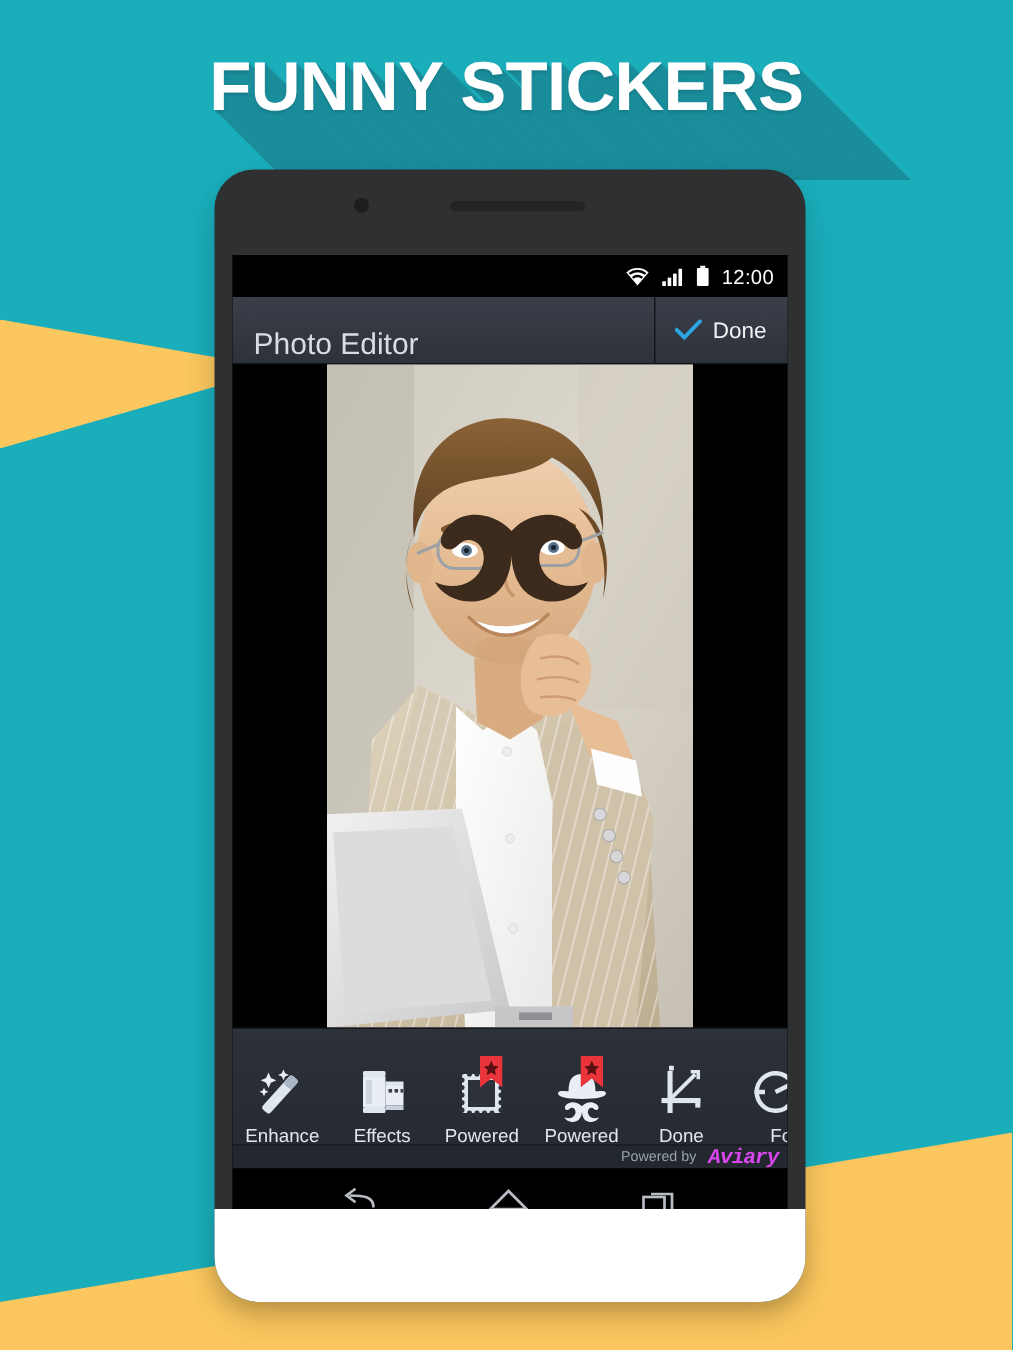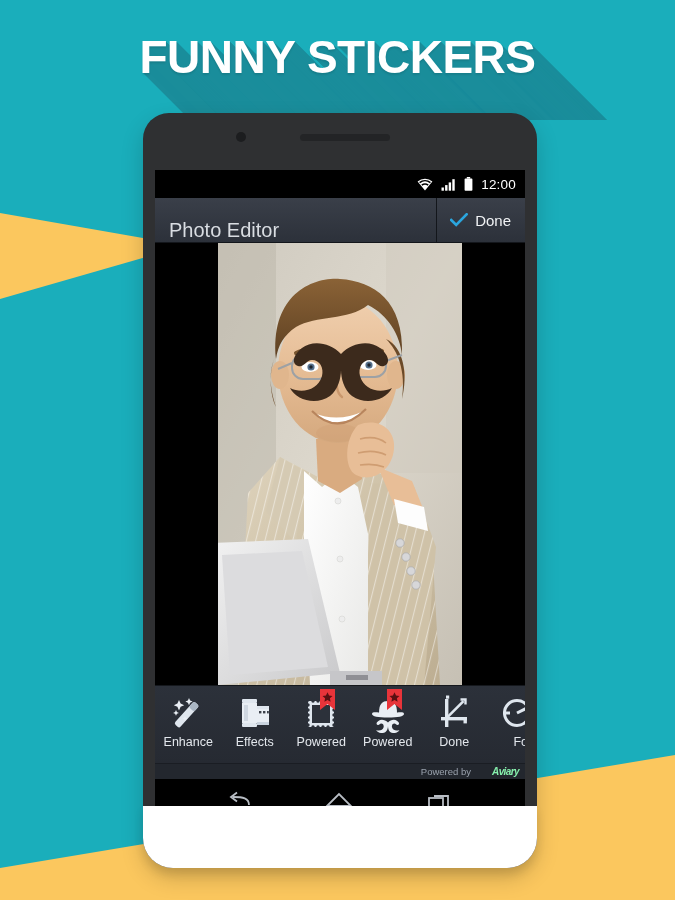--- a/index.html
+++ b/index.html
@@ -128,47 +128,47 @@
   .toolbar {
     position:relative; height:78px;
     background:linear-gradient(#2c313a, #262a32);
     display:flex; align-items:flex-start;
     overflow:hidden;
     border-top:1px solid #15181d;
   }
   .tool {
     flex:0 0 66.5px; height:78px;
     display:flex; flex-direction:column; align-items:center;
-    padding-top:7px; position:relative;
+    padding-top:22px; position:relative;
   }
   .tool .ticon { width:40px; height:40px; position:relative; }
   .tool .tlabel {
     margin-top:2px; color:#e3e7ec; font-size:12.5px;
     font-family:"Liberation Sans", sans-serif; white-space:nowrap;
   }
   .badge {
     position:absolute; right:6px; top:-4px; width:15px; height:21px;
     z-index:3;
   }
 
   
   .powered {
     position:relative; height:16px;
     background:#23272e;
     display:flex; align-items:center; justify-content:flex-end;
-    padding-right:6px; gap:21px;
+    padding-right:6px; gap:8px;
     border-top:1px solid #1a1d23;
   }
   .powered .pb-text {
     color:#9aa2ad; font-size:9.5px;
     font-family:"Liberation Sans", sans-serif;
   }
   .powered .pb-logo {
-    color:#86efac; font-size:10px; font-style:italic; font-weight:bold;
-    font-family:Liberation Sans, sans-serif;
+    color:#d946ef; font-size:14px; font-style:italic; font-weight:bold;
+    font-family:Liberation Mono, monospace;
     letter-spacing:-0.6px;
   }
 
   
   .navbar {
     position:relative; height:44px; background:#000;
     display:flex; align-items:center; justify-content:space-around;
     padding:0 36px;
   }
 </style>

